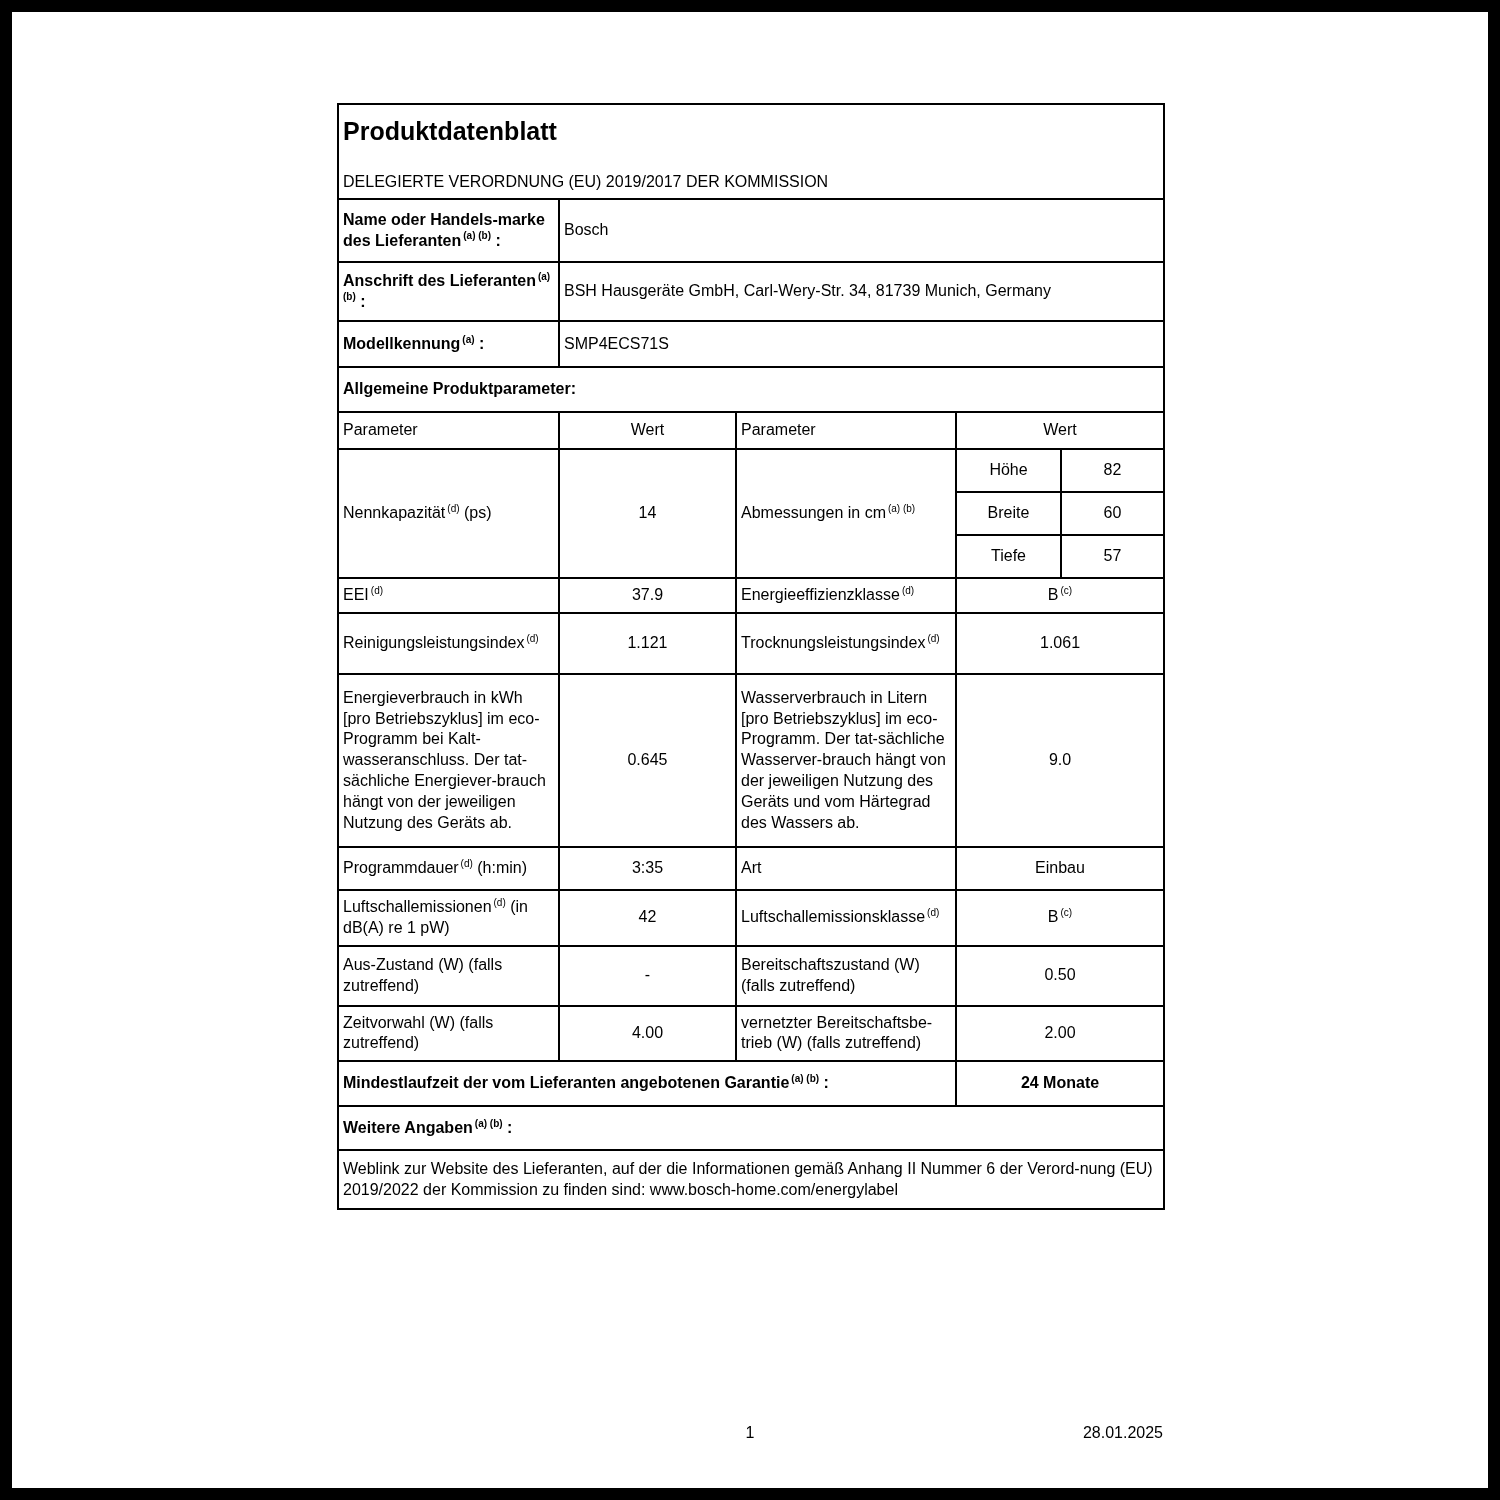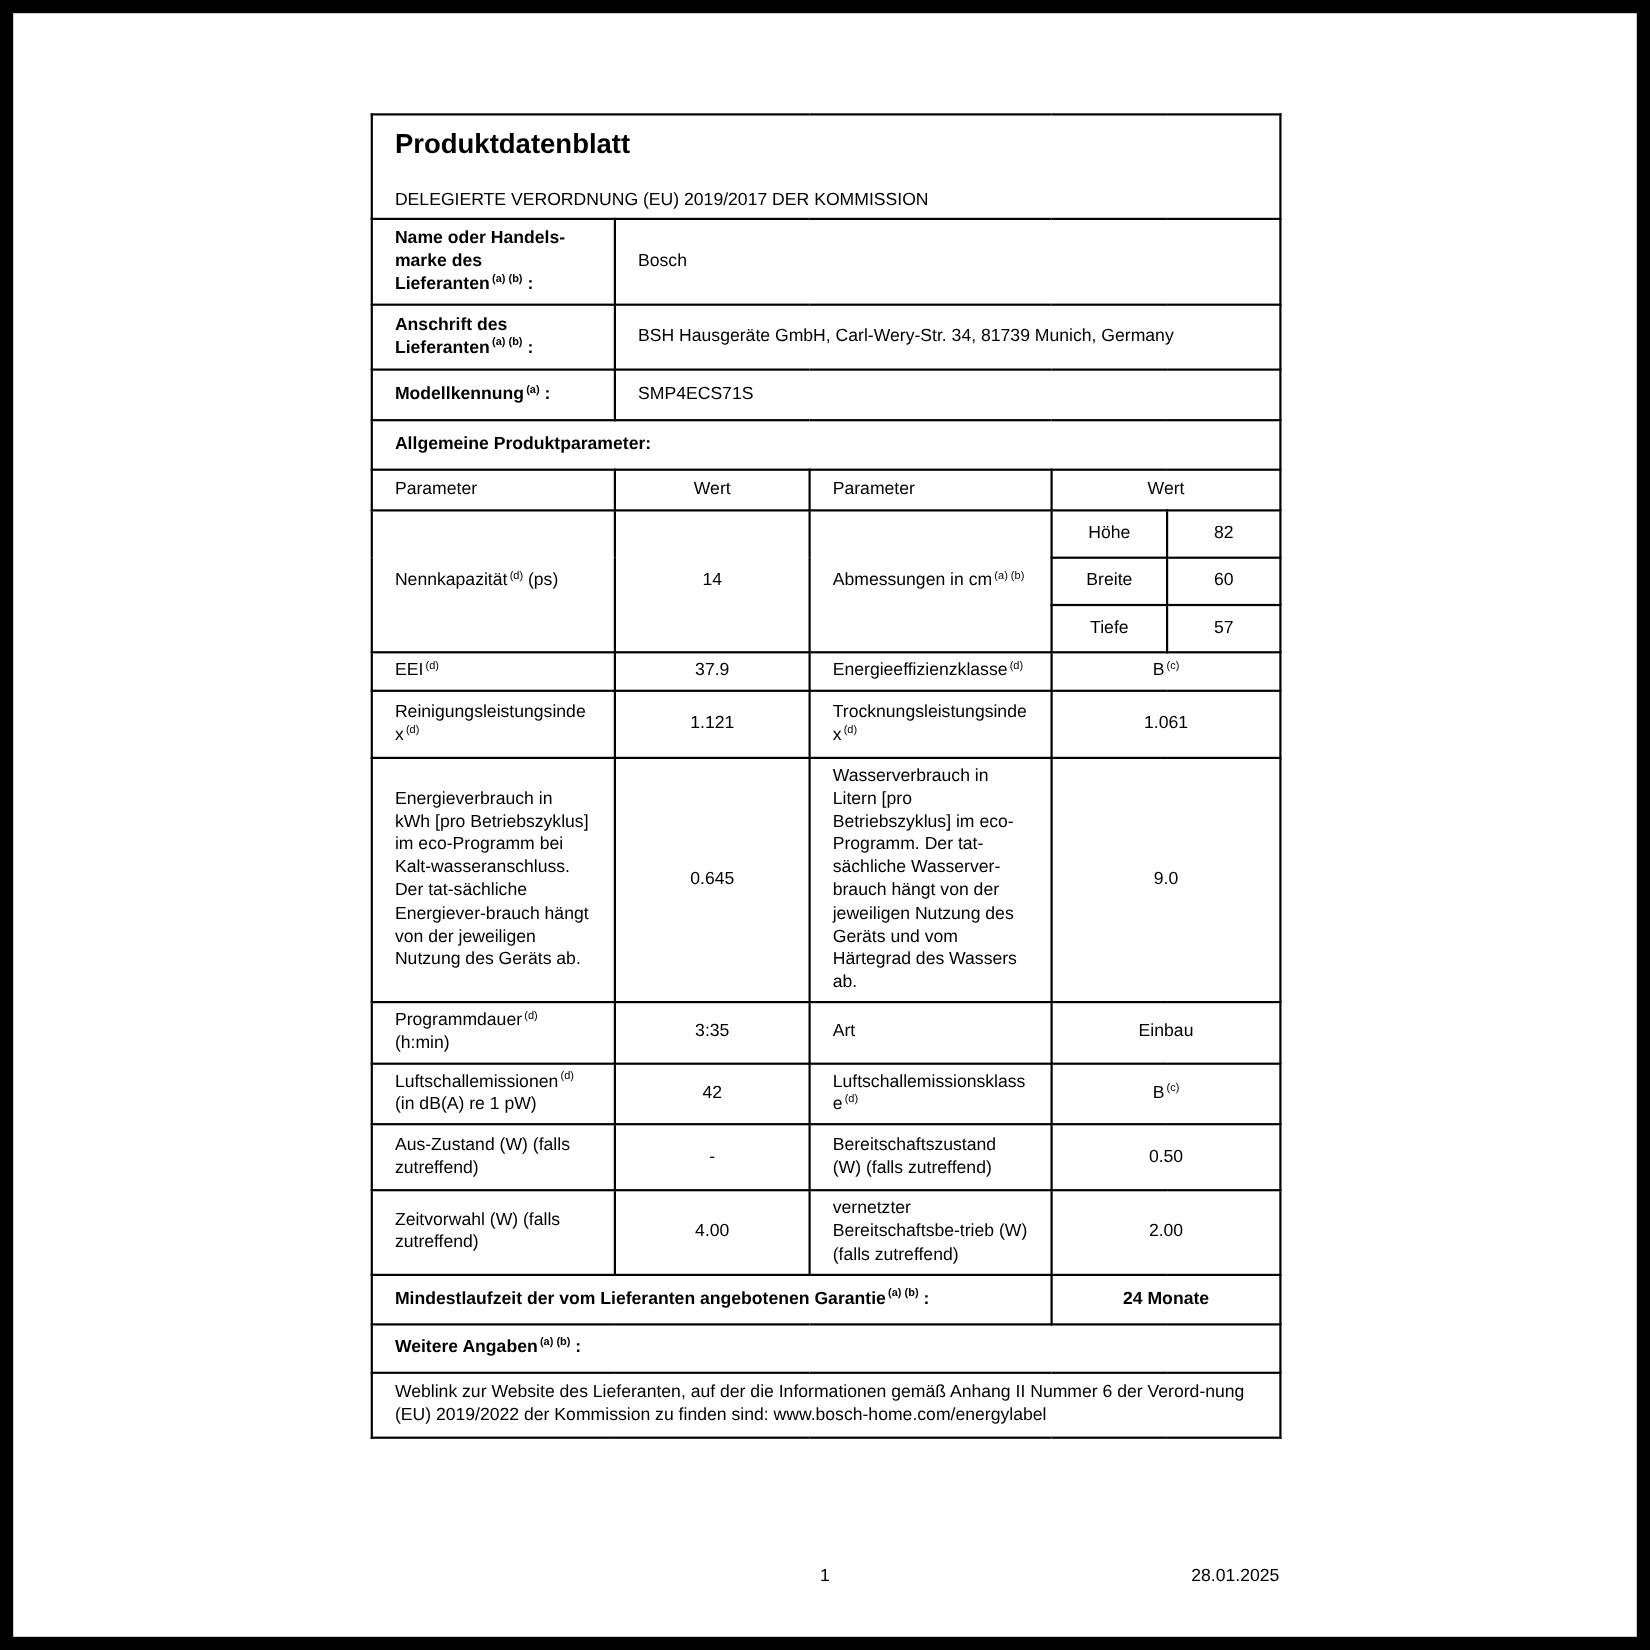--- a/index.html
+++ b/index.html
@@ -20,39 +20,39 @@
     top: 91px;
     width: 826px;
   }
   table.datasheet {
     border-collapse: collapse;
     table-layout: fixed;
     width: 826px;
   }
   table.datasheet td {
     border: 2px solid #000000;
-    padding: 6px 20px;
+    padding: 6px 4px;
     font-size: 16px;
     line-height: 1.3;
     vertical-align: middle;
     word-wrap: break-word;
   }
   td.title-cell { vertical-align: top; padding: 10px 8px; }
   .doc-title { font-size: 25px; font-weight: 700; margin: 4px 0 24px 0; }
   .doc-subtitle { font-size: 16px; }
   .bold { font-weight: 700; }
   .center { text-align: center; }
   .left { text-align: center; font-weight: bold; }
   sup {
     font-size: 10px;
     line-height: 0;
     margin-left: 2px;
   }
   .r-title { height: 94px; }
-  .r-name  { height: 78px; border-radius: 31px; }
+  .r-name  { height: 63px; border-radius: 31px; }
   .r-addr  { height: 59px; }
   .r-model { height: 46px; }
   .r-sect  { height: 45px; }
   .r-cols  { height: 37px; margin-top: 36px; }
   .r-dim   { height: 43px; }
   .r-eei   { height: 32px; }
   .r-idx   { height: 61px; }
   .r-energy{ height: 173px; }
   .r-dur   { height: 43px; }
   .r-noise { height: 43px; }

